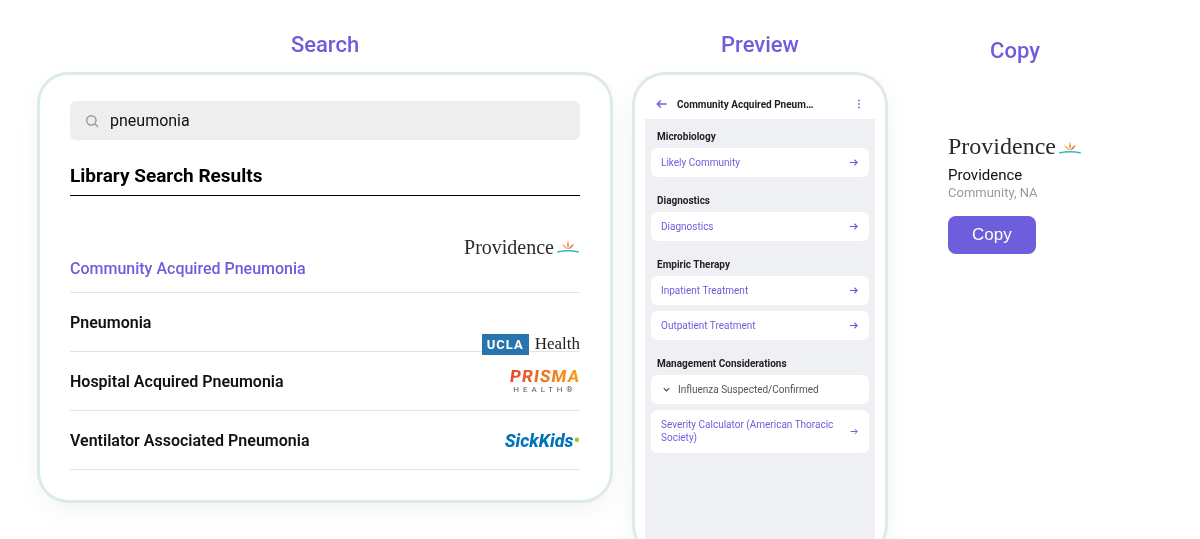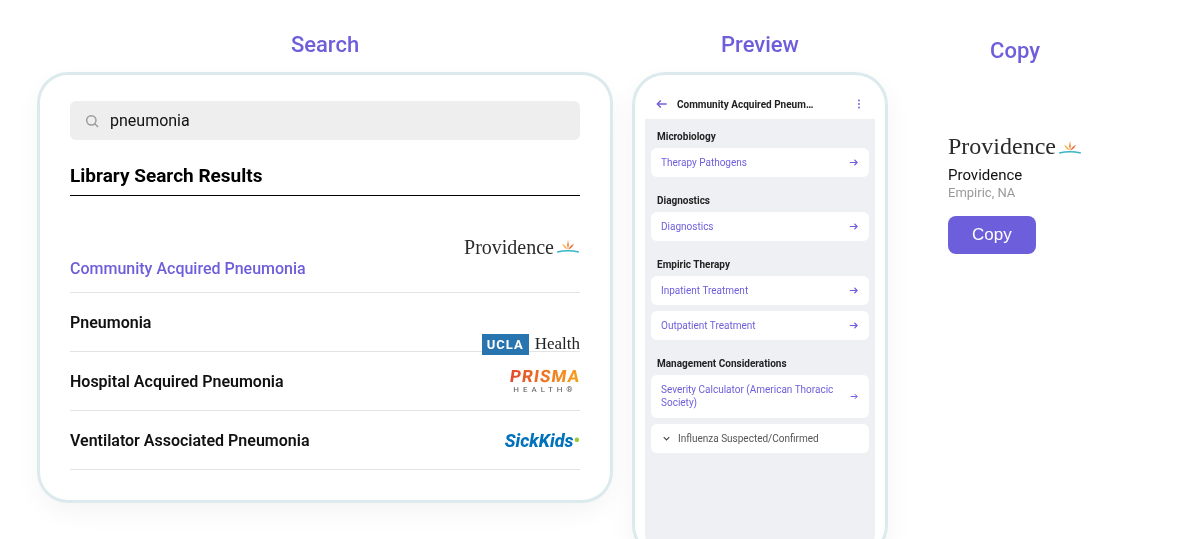--- a/index.html
+++ b/index.html
@@ -199,21 +199,21 @@
           <div class="phone-title">Community Acquired Pneum…</div>
           <svg class="kebab-icon" viewBox="0 0 24 24" fill="currentColor">
             <circle cx="12" cy="5" r="1.8"></circle>
               <circle cx="12" cy="12" r="1.8"></circle>
               <circle cx="12" cy="19" r="1.8"></circle>
           </svg>
         </div>
         <div class="phone-body" id="phone-body">
             <div class="section-label">Microbiology</div>
             <div class="card">
-              <span class="card-label">Therapy Pathogens</span>
+              <span class="card-label">Likely Community</span>
               <svg class="card-arrow" viewBox="0 0 24 24" fill="none" stroke="currentColor" stroke-width="2.4">
                 <line x1="4" y1="12" x2="20" y2="12"></line>
                 <polyline points="14 6 20 12 14 18"></polyline>
               </svg>
             </div>
             <div class="section-label">Diagnostics</div>
             <div class="card">
               <span class="card-label">Diagnostics</span>
               <svg class="card-arrow" viewBox="0 0 24 24" fill="none" stroke="currentColor" stroke-width="2.4">
                 <line x1="4" y1="12" x2="20" y2="12"></line>
@@ -229,49 +229,49 @@
               </svg>
             </div>
             <div class="card">
               <span class="card-label">Outpatient Treatment</span>
               <svg class="card-arrow" viewBox="0 0 24 24" fill="none" stroke="currentColor" stroke-width="2.4">
                 <line x1="4" y1="12" x2="20" y2="12"></line>
                 <polyline points="14 6 20 12 14 18"></polyline>
               </svg>
             </div>
             <div class="section-label">Management Considerations</div>
-            <div class="card two-line">
-              <span class="card-label">Severity Calculator (American Thoracic Society)</span>
-              <svg class="card-arrow" viewBox="0 0 24 24" fill="none" stroke="currentColor" stroke-width="2.4">
-                <line x1="4" y1="12" x2="20" y2="12"></line>
-                <polyline points="14 6 20 12 14 18"></polyline>
-              </svg>
-            </div>
             <div class="card with-chevron">
               <svg class="card-chevron" viewBox="0 0 24 24" fill="none" stroke="currentColor" stroke-width="2.4">
                 <polyline points="6 9 12 15 18 9"></polyline>
               </svg>
               <span class="card-label muted">Influenza Suspected/Confirmed</span>
+            </div>
+            <div class="card two-line">
+              <span class="card-label">Severity Calculator (American Thoracic Society)</span>
+              <svg class="card-arrow" viewBox="0 0 24 24" fill="none" stroke="currentColor" stroke-width="2.4">
+                <line x1="4" y1="12" x2="20" y2="12"></line>
+                <polyline points="14 6 20 12 14 18"></polyline>
+              </svg>
             </div>
           </div>
       </div>
     </div>
   </div>
 
   <div class="col copy-col">
     <div class="col-title">Copy</div>
     <div class="copy-block">
       <div class="logo-providence big">
         <span>Providence</span>
         <svg class="lotus" viewBox="0 0 40 28">
           <path d="M2 24 Q20 20 38 24" stroke="#35b6c5" stroke-width="2.5" fill="none"></path>
           <path d="M20 4 Q23 12 20 20 Q17 12 20 4 Z" fill="#f08a3c"></path>
           <path d="M10 10 Q17 14 20 20 Q13 18 10 10 Z" fill="#f4b24a"></path>
           <path d="M30 10 Q23 14 20 20 Q27 18 30 10 Z" fill="#e86b3a"></path>
         </svg>
       </div>
       <div class="org-name">Providence</div>
-      <div class="org-loc">Empiric, NA</div>
+      <div class="org-loc">Community, NA</div>
       <button class="copy-btn">Copy</button>
     </div>
   </div>
 
 </div>
 
 </body></html>

